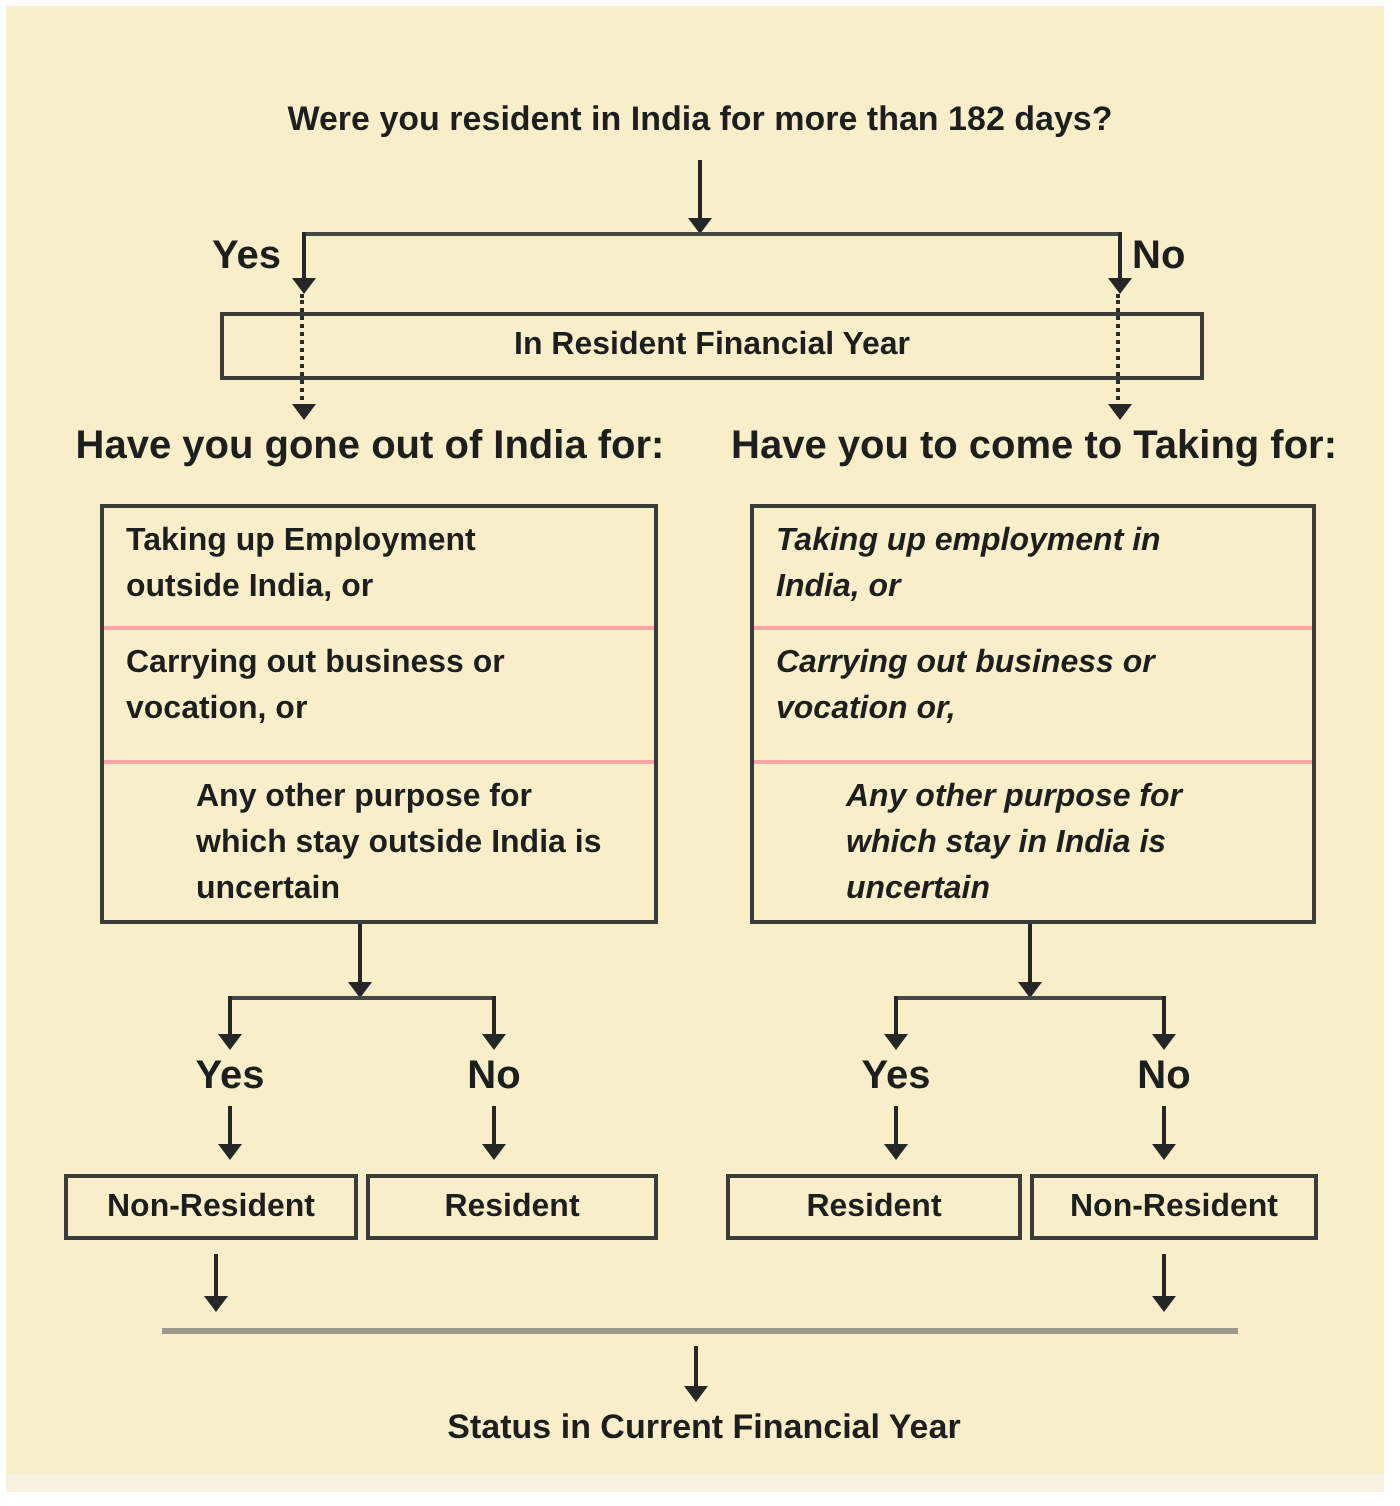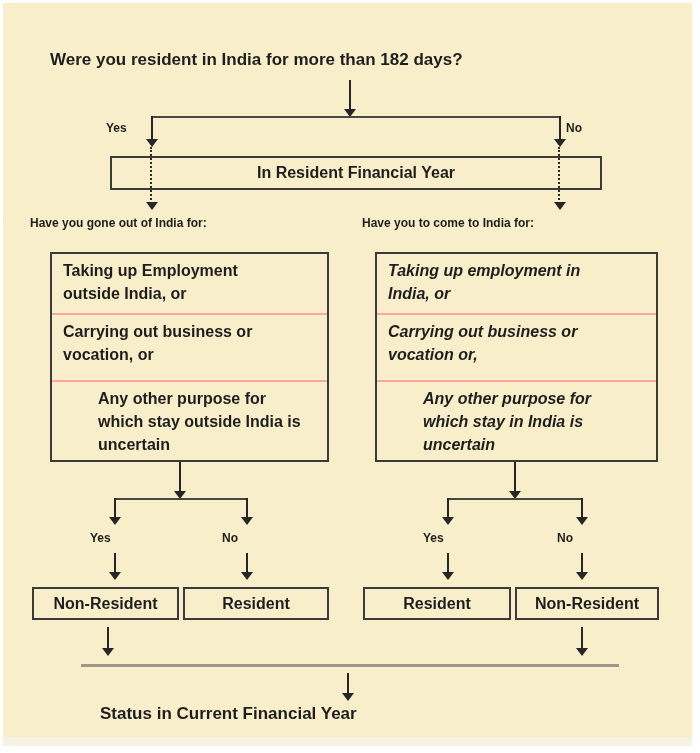--- a/index.html
+++ b/index.html
@@ -8,22 +8,22 @@
     font-family:"Liberation Sans", sans-serif;font-weight:bold;color:#1e1e1e;
     overflow:hidden;
   }
   .abs{position:absolute;box-sizing:border-box;}
   #panel{left:3px;top:3px;width:689px;height:734px;background:#f8eec9;}
   #bottom-strip{left:3px;top:737px;width:689px;height:9px;background:#f7f2e0;}
   .box{
     position:absolute;box-sizing:border-box;border:2px solid #3b3b3b;
     display:flex;align-items:center;justify-content:center;text-align:center;
   }
-  .lbl{position:absolute;font-size:12px;line-height:18px;}
-  .center{}
+  .lbl{position:absolute;font-size:20px;line-height:18px;}
+  .center{text-align:center;}
   .hline{position:absolute;height:2px;background:#474747;}
   .summary-line{position:absolute;height:3px;background:#9e978b;}
   .arrow{position:absolute;width:12px;}
   .arrow::before{
     content:"";position:absolute;left:5px;top:0;bottom:6px;width:2px;background:#262626;
   }
   .arrow::after{
     content:"";position:absolute;left:0;bottom:0;width:0;height:0;
     border-left:6px solid transparent;border-right:6px solid transparent;
     border-top:8px solid #262626;
@@ -65,21 +65,21 @@
   <div class="lbl" style="left:566px;top:119px;width:40px;">No</div>
 
   <div class="box title-box-text" style="left:110px;top:156px;width:492px;height:34px;">
     <span>In Resident Financial Year</span>
   </div>
 
   <div class="arrow dotted" style="left:146px;top:147px;height:63px;z-index:3;"></div>
   <div class="arrow dotted" style="left:554px;top:147px;height:63px;z-index:3;"></div>
 
   <div class="lbl center" style="left:30px;top:214px;width:310px;">Have you gone out of India for:</div>
-  <div class="lbl center" style="left:362px;top:214px;width:310px;">Have you to come to India for:</div>
+  <div class="lbl center" style="left:362px;top:214px;width:310px;">Have you to come to Taking for:</div>
 
   <div class="cond-box" style="left:50px;top:252px;width:279px;height:210px;">
     <div class="cond-row r1">Taking up Employment
 outside India, or</div>
     <div class="cond-row r2 sep">Carrying out business or
 vocation, or</div>
     <div class="cond-row r3 sep">Any other purpose for
 which stay outside India is
 uncertain</div>
   </div>

